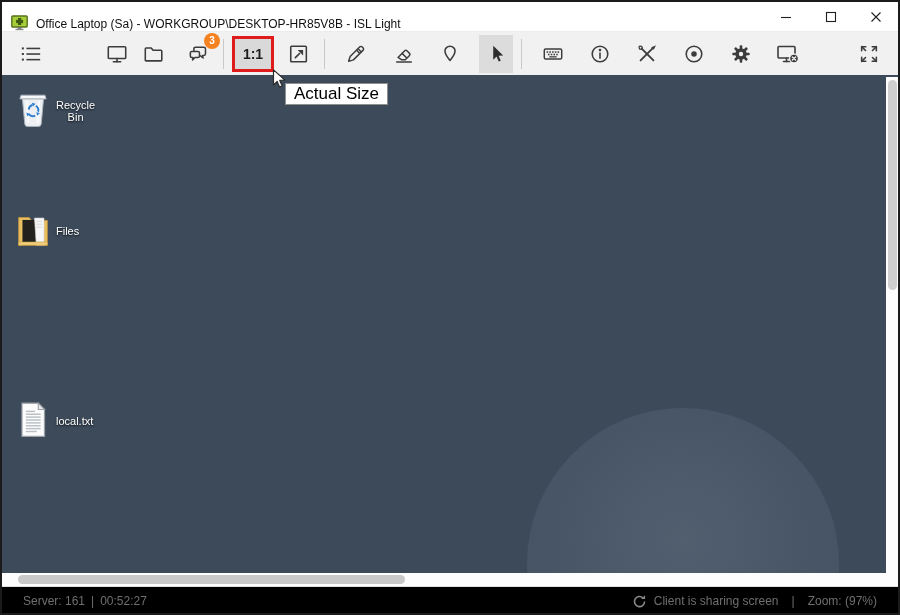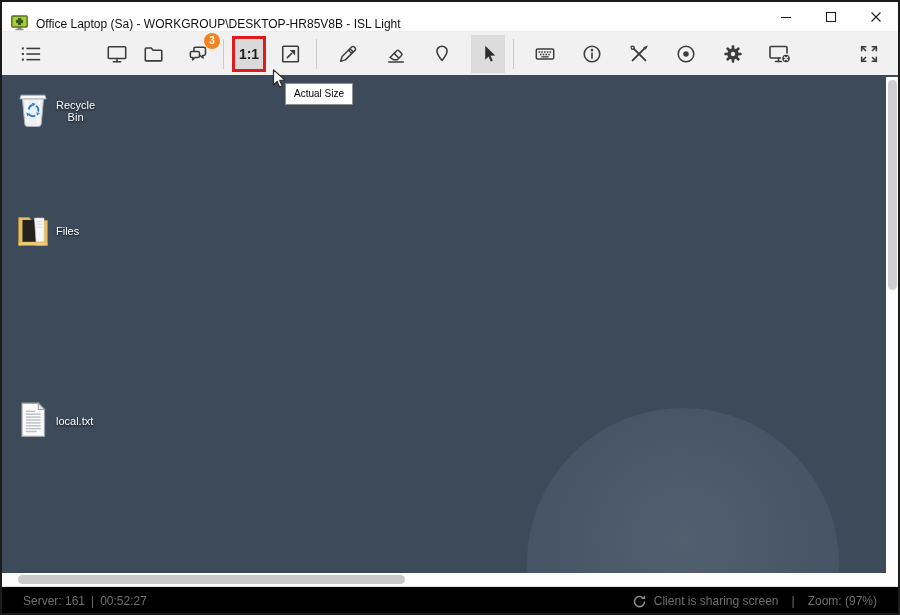--- a/index.html
+++ b/index.html
@@ -15,21 +15,21 @@
   .app-icon{width:17px;height:16px;flex:0 0 auto;}
   .title-text{font-size:12px;color:#101010;margin-left:8px;white-space:nowrap;}
   .win-controls{margin-left:auto;display:flex;height:100%;}
   .win-btn{width:45px;height:100%;display:flex;align-items:center;justify-content:center;cursor:default;}
   
   .toolbar{height:43px;background:#f1f1f1;display:flex;align-items:center;padding:0 12px;position:relative;}
   .tool{width:34px;height:38px;display:flex;align-items:center;justify-content:center;flex:0 0 auto;position:relative;}
   .tool.selected{background:#dcdcdc;}
   .sep{width:1px;height:30px;background:#c9c9c9;margin:0 8px;flex:0 0 auto;}
   .one2one{
-    width:34px;height:36px;display:flex;align-items:center;justify-content:center;
+    width:42px;height:36px;display:flex;align-items:center;justify-content:center;
     background:#d9d9d9;border:3px solid var(--hl-red);
     font-size:14px;font-weight:700;color:#1e1e1e;flex:0 0 auto;
   }
   .badge{
     position:absolute;top:-2px;right:-5px;width:16px;height:16px;border-radius:50%;
     background:var(--badge);color:#fff;font-size:10px;font-weight:700;
     display:flex;align-items:center;justify-content:center;
   }
   .spacer{flex:1 1 auto;}
   
@@ -49,21 +49,21 @@
   
   .statusbar{height:29px;background:#000000;border-top:1px solid #e0e0e0;
     display:flex;align-items:center;justify-content:space-between;
     padding:0 21px;font-size:12px;color:var(--status-text);white-space:nowrap;}
   .sb-mid{display:flex;align-items:flex-start;gap:7px;}
   .pipe{margin:0 6px;}
   
   .cursor{position:absolute;left:266px;top:66px;z-index:30;}
   .tooltip{
     position:absolute;left:283px;top:81px;z-index:25;background:#fff;
-    border:1px solid #8f8f8f;color:#000;font-size:10px;padding:1px 8px 2px;line-height:17px;
+    border:1px solid #8f8f8f;color:#000;font-size:17px;padding:1px 8px 2px;line-height:17px;
   }
   svg{display:block;}
 </style>
 </head>
 <body>
 
 <div class="window" style="--hl-red:#e01b1b; --badge:#f58220; --desktop:#3c4a5a; --status-text:#6f6f6f;">
 
   <div class="titlebar">
     <span class="app-icon">

